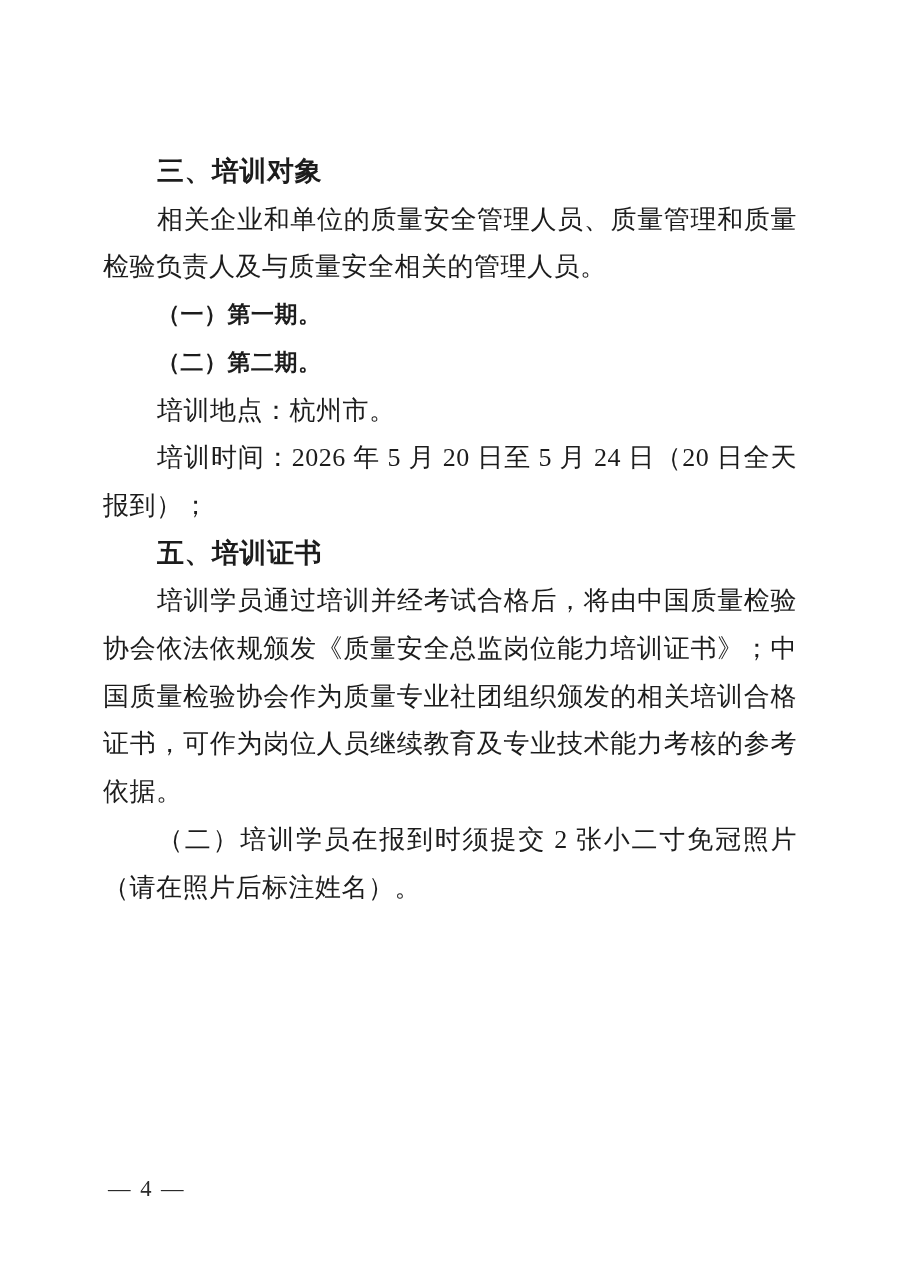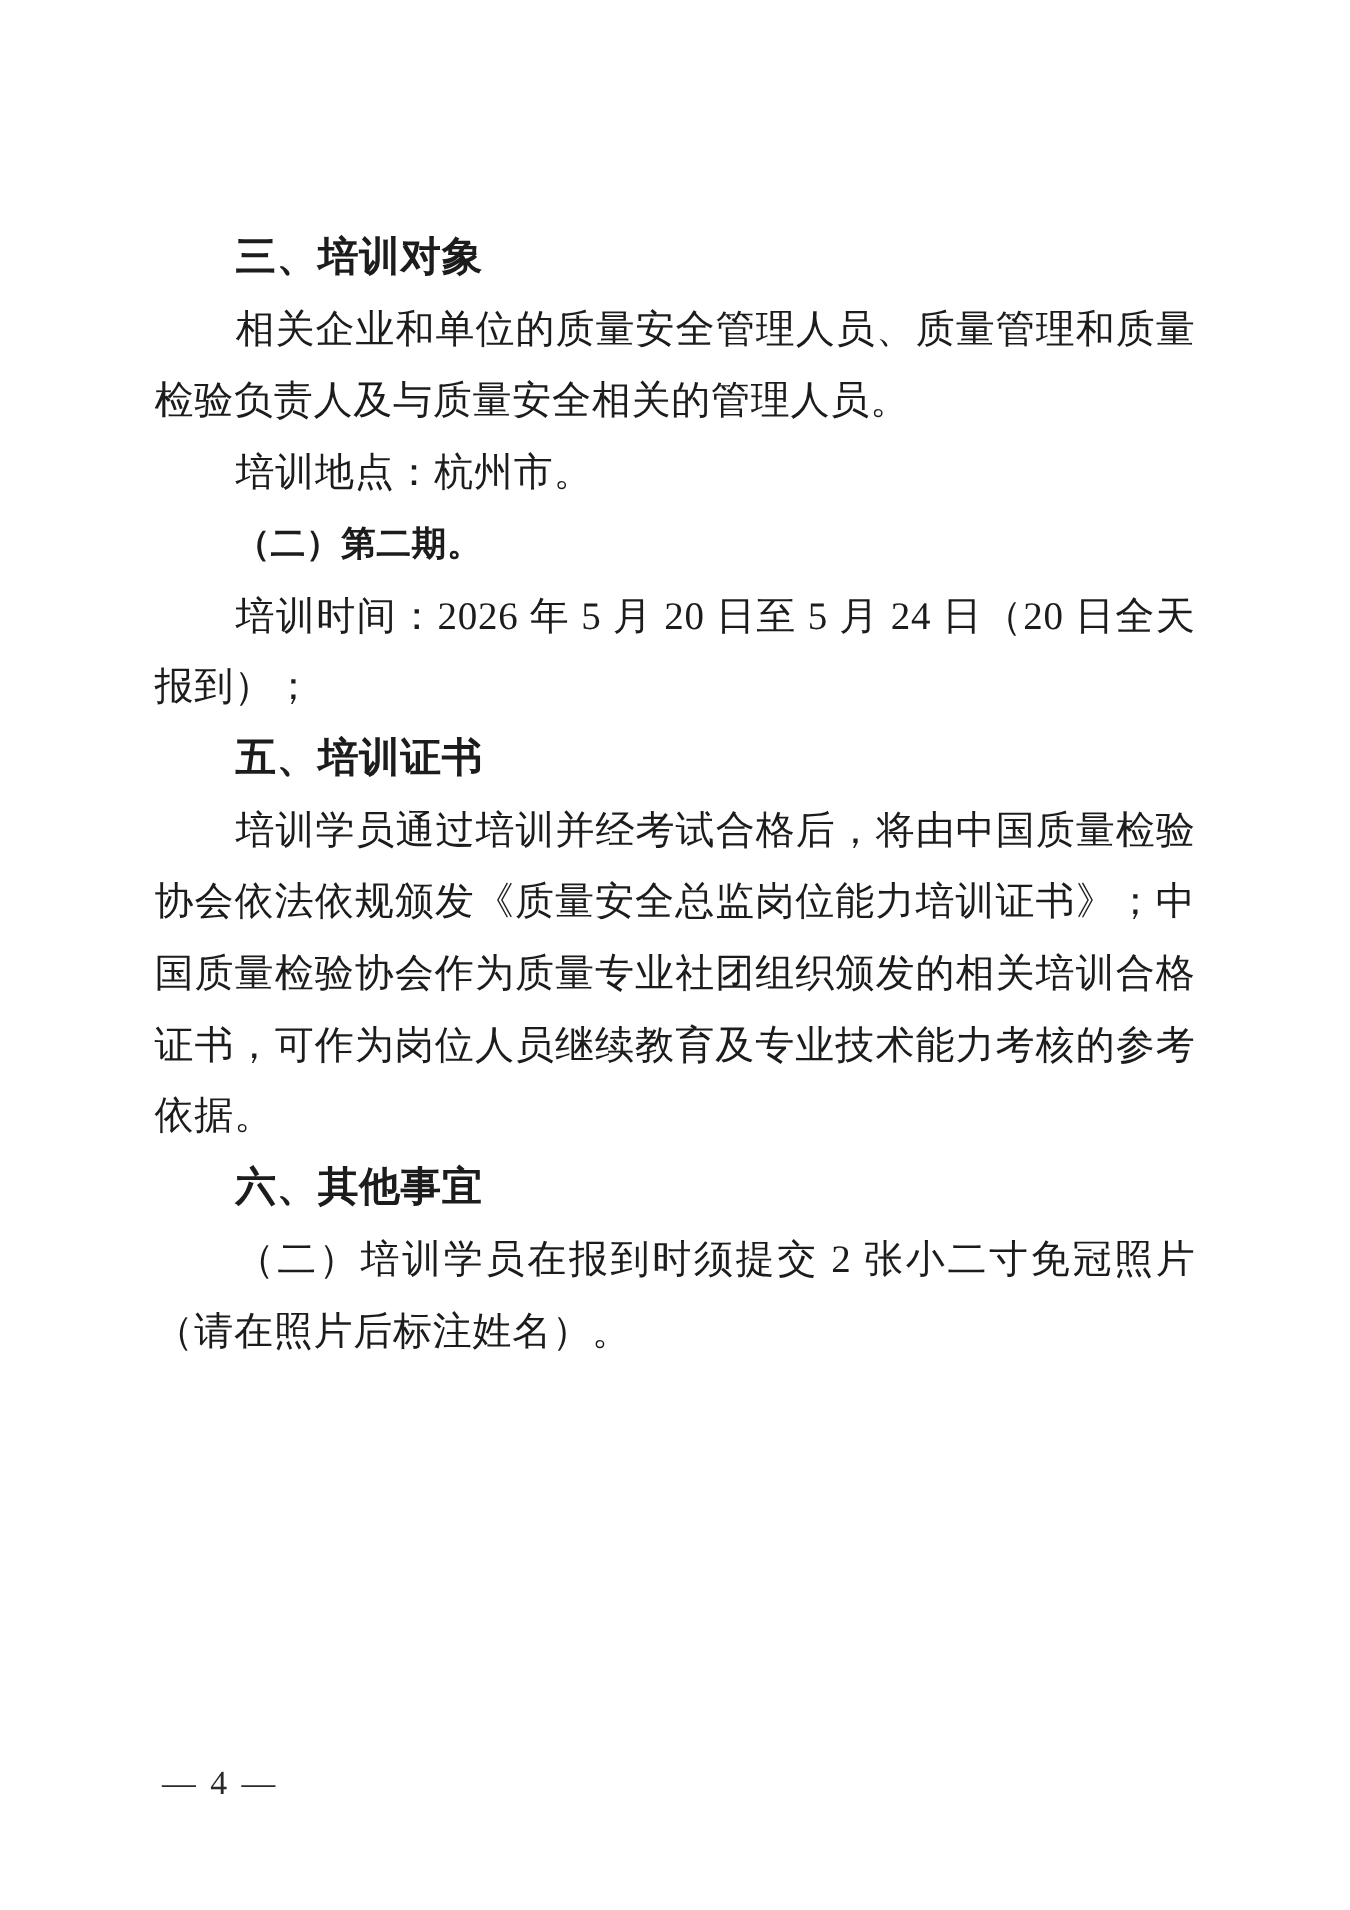--- a/index.html
+++ b/index.html
@@ -53,22 +53,22 @@
     color: #2a2a2a;
   }
 </style>
 </head>
 <body>
 
 <div class="page">
   <div class="doc-body">
       <p class="block heading">三、培训对象</p>
       <p class="block paragraph">相关企业和单位的质量安全管理人员、质量管理和质量检验负责人及与质量安全相关的管理人员。</p>
+      <p class="block subheading">（一）第一期。</p>
+      <p class="block subheading">（二）第二期。</p>
       <p class="block paragraph">培训地点：杭州市。</p>
-      <p class="block subheading">（二）第二期。</p>
       <p class="block paragraph">培训时间：2026 年 5 月 20 日至 5 月 24 日（20 日全天报到）；</p>
       <p class="block heading">五、培训证书</p>
       <p class="block paragraph">培训学员通过培训并经考试合格后，将由中国质量检验协会依法依规颁发《质量安全总监岗位能力培训证书》；中国质量检验协会作为质量专业社团组织颁发的相关培训合格证书，可作为岗位人员继续教育及专业技术能力考核的参考依据。</p>
-      <p class="block heading">六、其他事宜</p>
       <p class="block paragraph">（二）培训学员在报到时须提交 2 张小二寸免冠照片（请在照片后标注姓名）。</p>
     </div>
   <div class="page-number">— 4 —</div>
 </div>
 
 </body></html>

